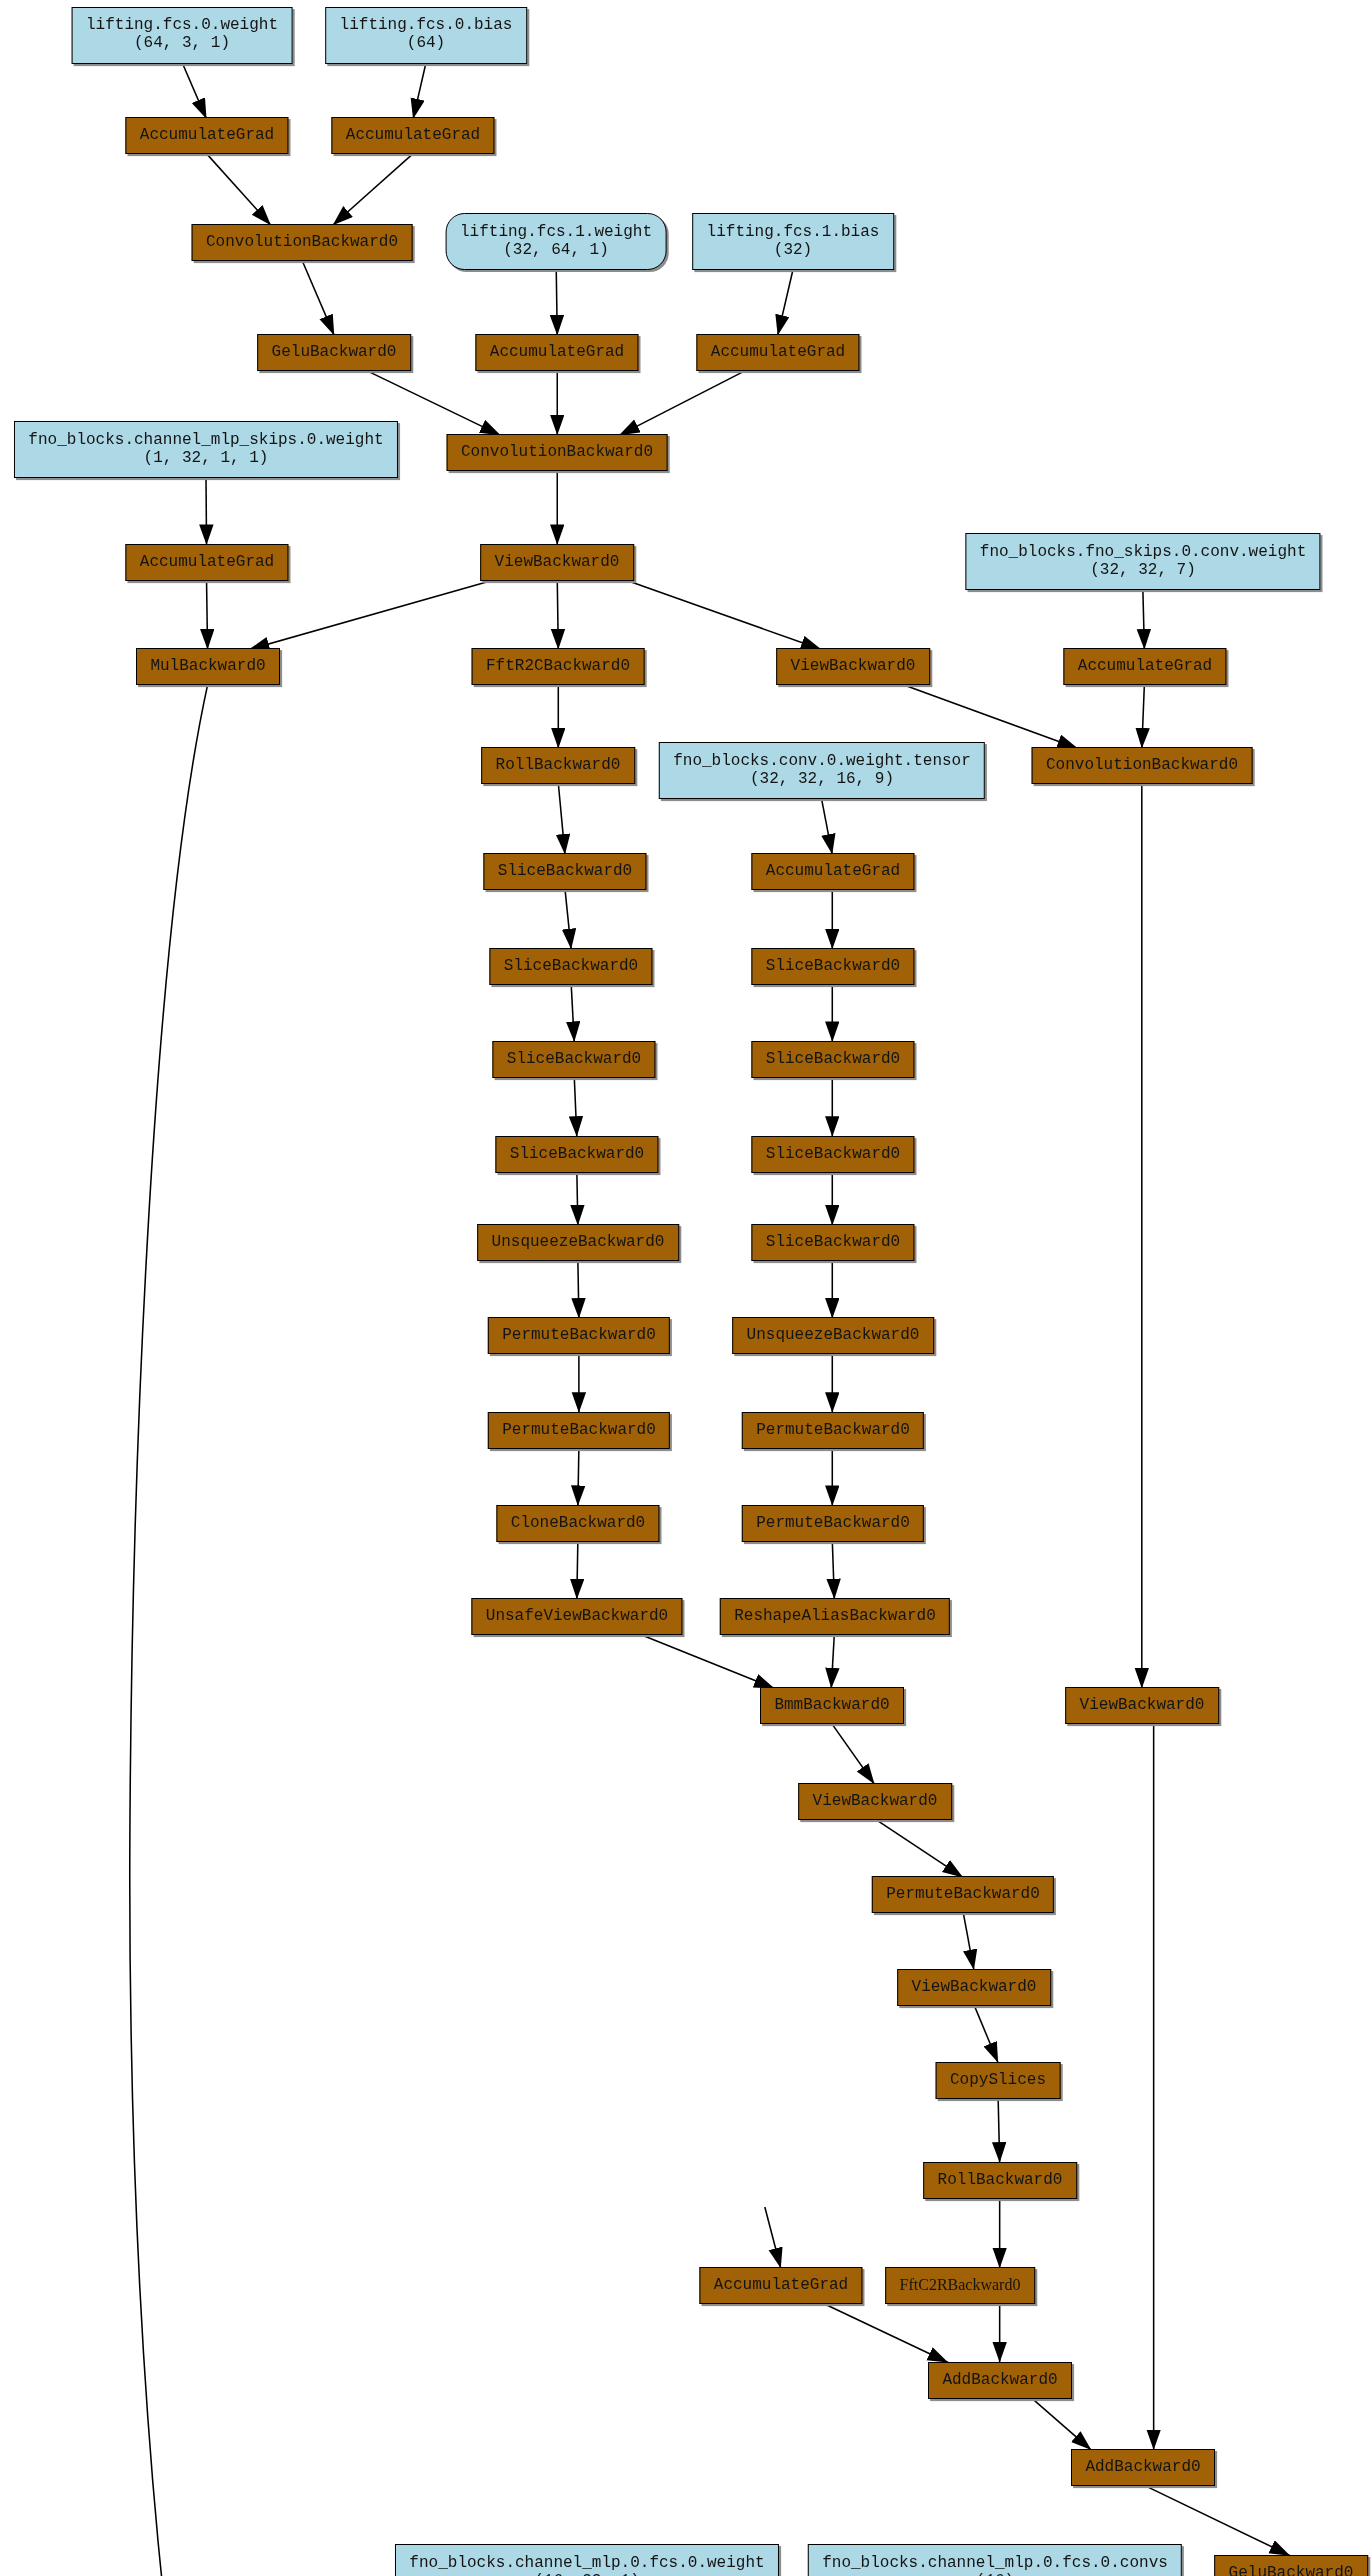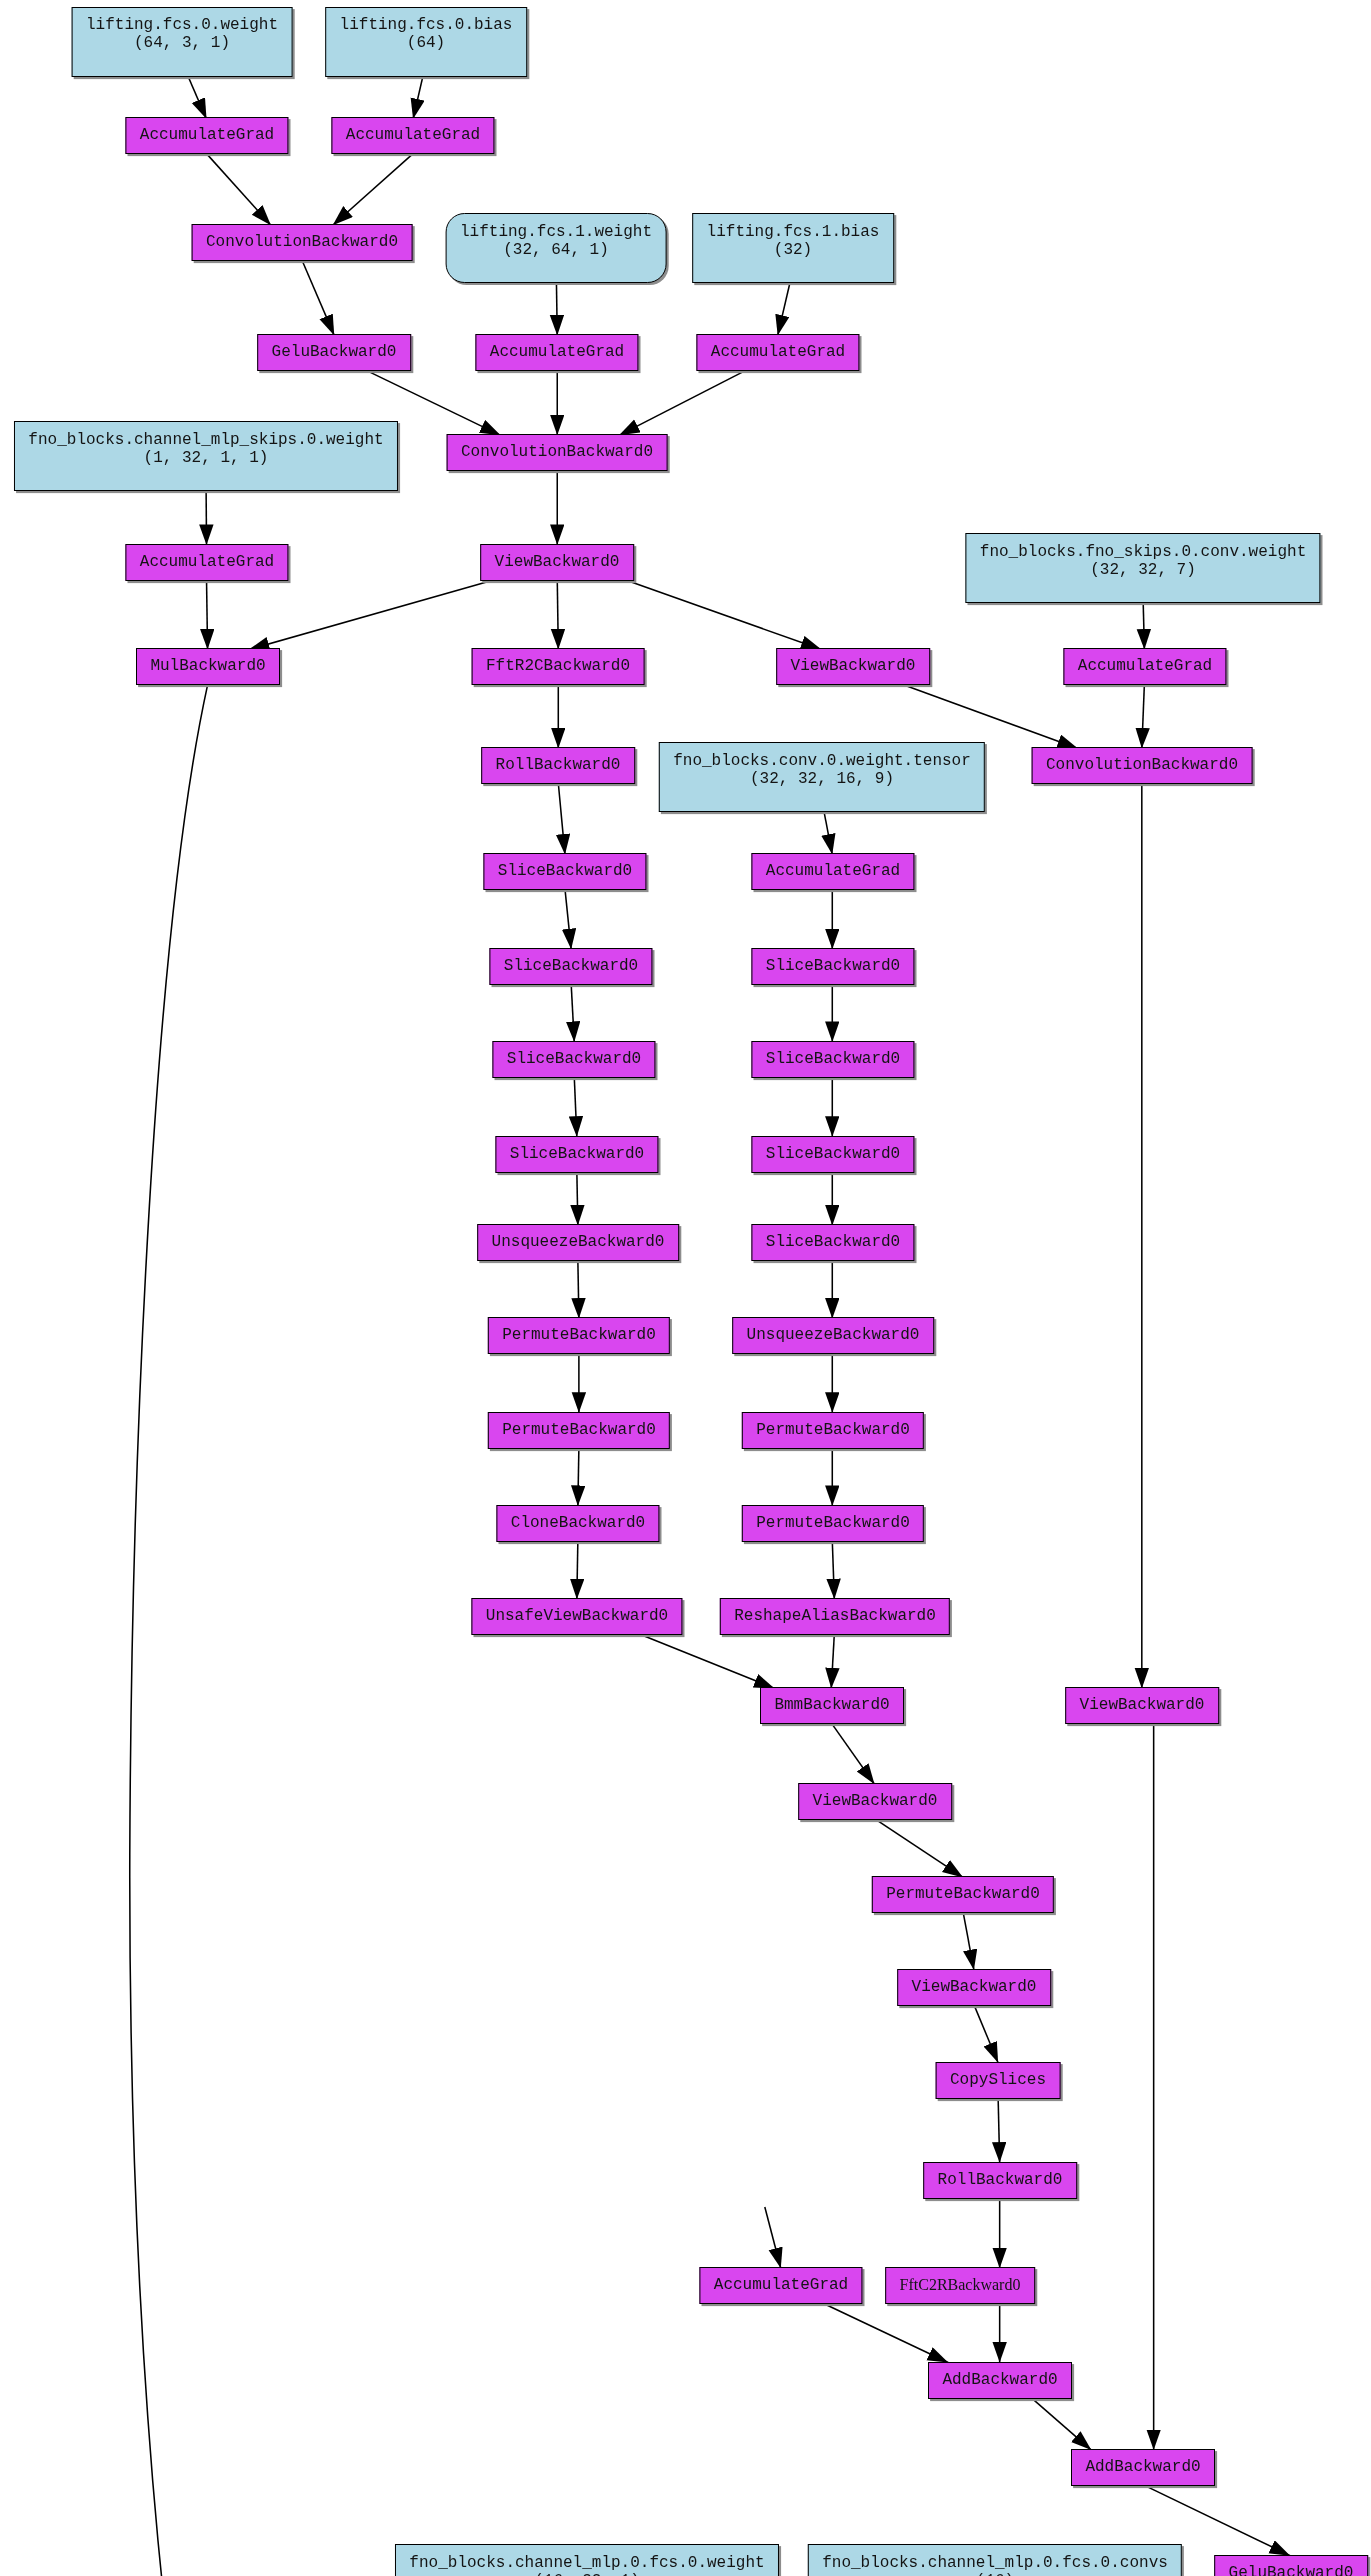--- a/index.html
+++ b/index.html
@@ -1,23 +1,23 @@
 <!DOCTYPE html>
 <html style="font-size:8.2px"><head>
 <meta charset="utf-8">
 <style>
   html,body{margin:0;padding:0;background:#ffffff;width:1371px;height:3127px;overflow:hidden;
     font-family:"Liberation Mono", monospace;}
   #graph{position:relative;width:1371px;height:3127px;background:#ffffff;}
   #edges{position:absolute;left:0;top:0;z-index:1;}
   .node{position:absolute;transform:translateX(-50%);box-sizing:border-box;
-    background:#d946ef;border:1.5px solid #000000;box-shadow:2.1px 2.1px 0 #8d8d8d;
+    background:#a16207;border:1.5px solid #000000;box-shadow:2.1px 2.1px 0 #8d8d8d;
     color:#141414;font-size:16px;line-height:18px;padding:7.7px 13.4px;height:37px;
     white-space:nowrap;text-align:center;z-index:2;}
-  .node.param{background:#add8e6;height:70px;padding:8.8px 13.4px;}
+  .node.param{background:#add8e6;height:57px;padding:8.8px 13.4px;}
   .node .shape{white-space:nowrap;}
 </style>
 </head>
 <body>
 
 <div id="graph">
     <svg id="edges" width="1371" height="3127" viewBox="0 0 2662 6069">
       <defs>
         <marker id="arrow" markerUnits="userSpaceOnUse" markerWidth="44" markerHeight="32" refX="40" refY="14" orient="auto">
           <path d="M0,0 L40,14 L0,28 Z" fill="#000000"></path>

